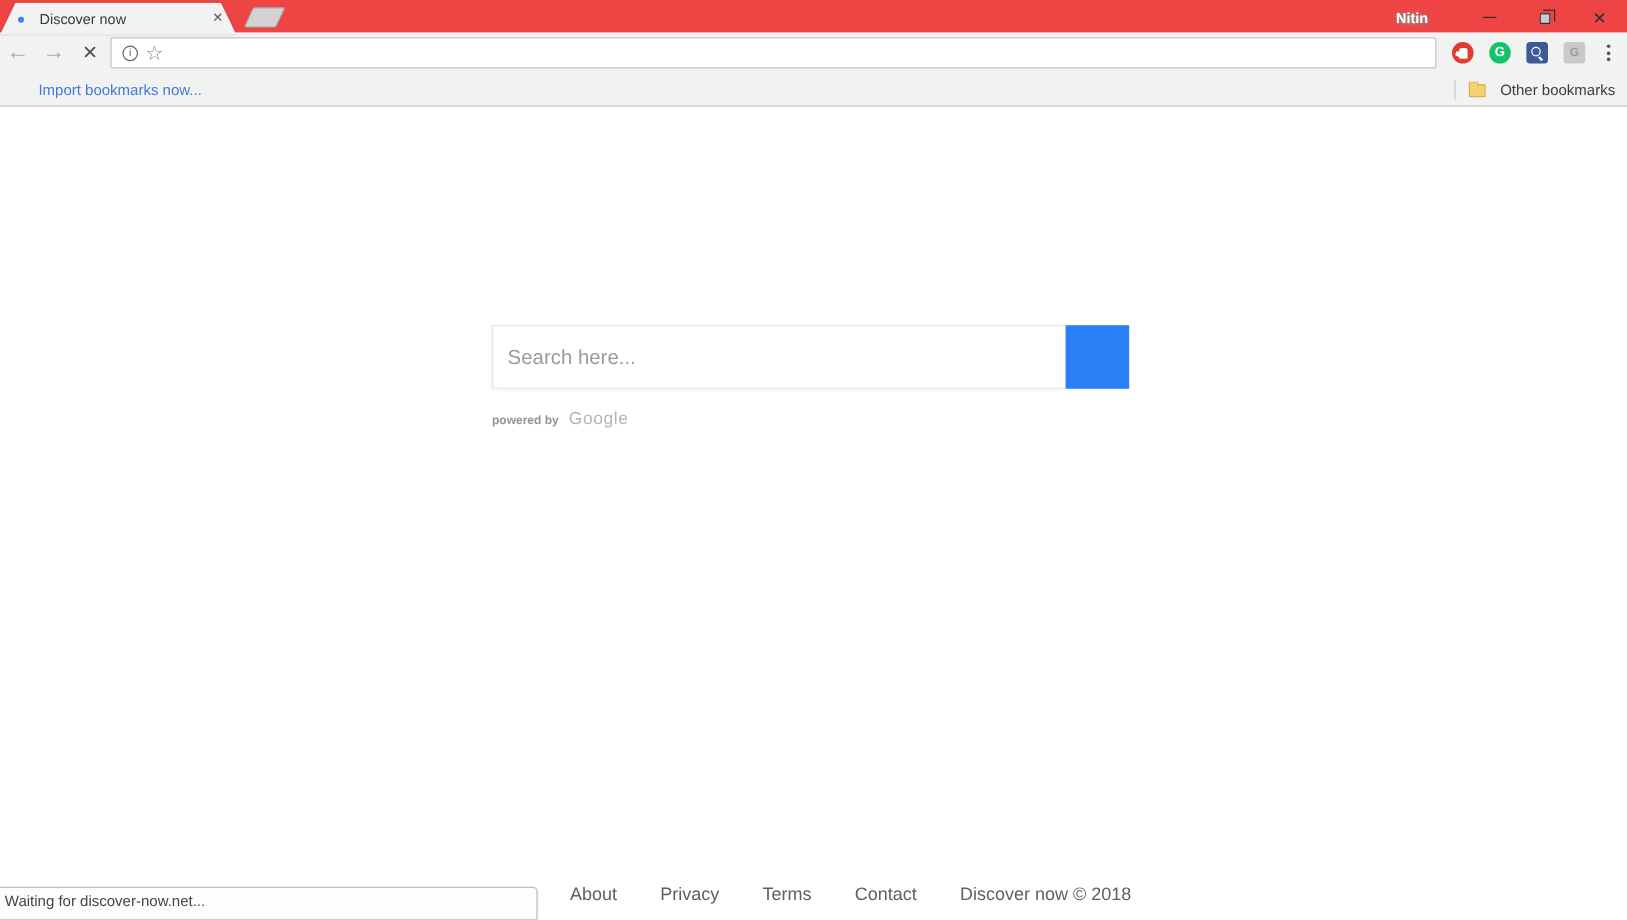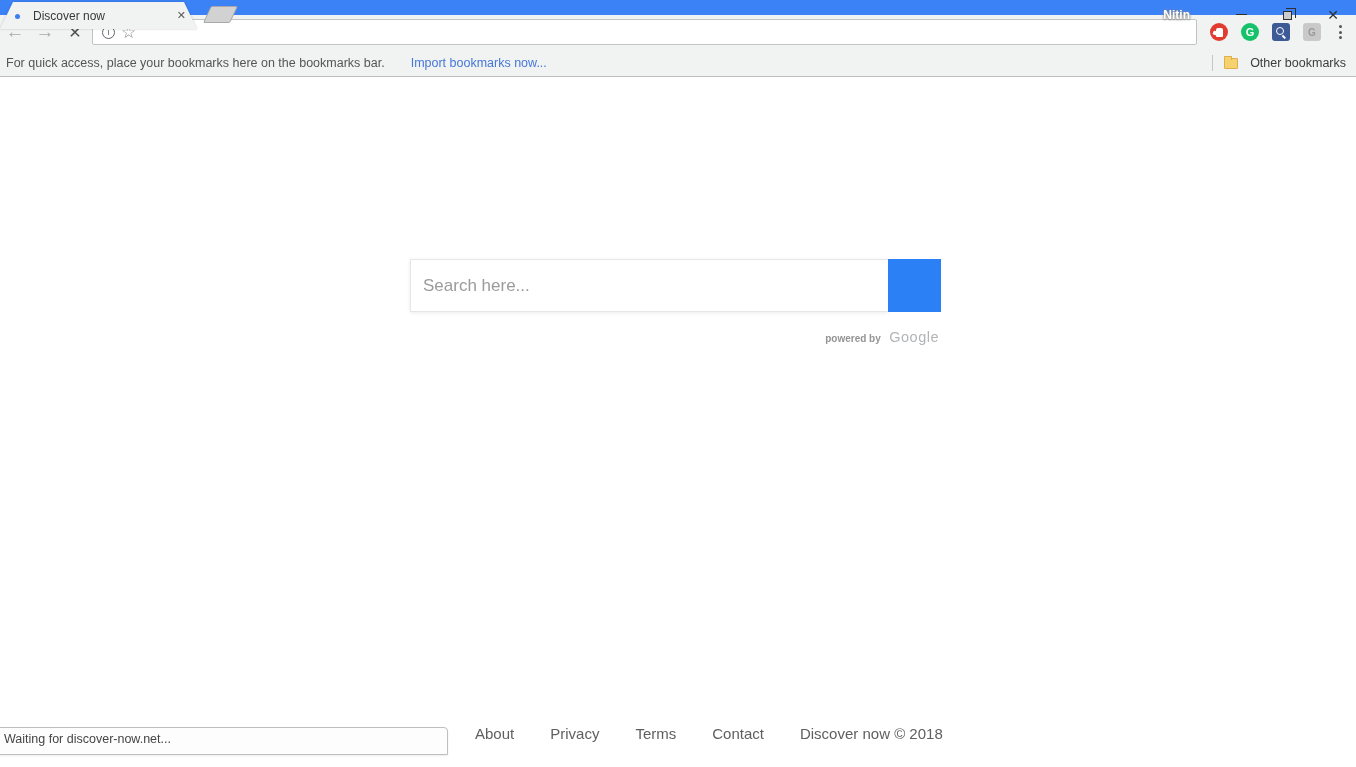--- a/index.html
+++ b/index.html
@@ -1,19 +1,19 @@
 <!DOCTYPE html>
 <html><head>
 <meta charset="utf-8">
 <style>
   * { margin:0; padding:0; box-sizing:border-box; }
   html,body { width:1356px; height:767px; overflow:hidden; font-family:"Liberation Sans", sans-serif; background:#fff; }
 
   
-  .tabstrip { position:relative; width:100%; height:15px; background:#3b82f6; }
+  .tabstrip { position:relative; width:100%; height:27px; background:#ef4444; }
   .tab-wrap { position:absolute; left:0; top:2px; filter:drop-shadow(0 0 1px rgba(0,0,0,.2)); }
   .tab { position:relative; width:197px; height:27px; background:#f1f2f2;
          clip-path:polygon(13px 0, 184px 0, 197px 27px, 0 27px);
          display:flex; align-items:center; }
   .favicon-dot { position:absolute; left:15px; top:12px; width:5px; height:5px; border-radius:50%; background:#3f7ef2; }
   .tab-title { position:absolute; left:33px; top:7px; font-size:12px; color:#383838; white-space:nowrap; }
   .tab-close { position:absolute; right:11px; top:7px; font-size:11px; color:#5a5a5a; line-height:13px; cursor:default; }
   .newtab-btn { position:absolute; left:207px; top:6px; width:27px; height:17px; background:#d2d2d2;
                 border:1px solid #a9a9a9; transform:skewX(-25deg); border-radius:2px; }
   .win-controls { position:absolute; right:0; top:0; height:29px; display:flex; align-items:center; }
@@ -61,21 +61,21 @@
   .bm-other { color:#3c3c3c; margin-left:12px; }
 
   
   .page { position:relative; width:100%; height:675px; background:#fff; }
   .search-wrap { position:absolute; left:410px; top:182px; width:531px; display:flex; }
   .search-input { width:478px; height:53px; border:1px solid #e6e6e6; border-right:none; background:#fff;
                   font-size:17px; font-family:"Liberation Sans", sans-serif; color:#333; padding:0 12px;
                   box-shadow:0 1px 4px rgba(0,0,0,.08); outline:none; border-radius:0; }
   .search-input::placeholder { color:#9b9b9b; opacity:1; }
   .search-btn { width:53px; height:53px; background:#2b80f6; border:none; cursor:pointer; }
-  .powered { position:absolute; left:410px; top:251px; width:529px; text-align:right; white-space:nowrap; }
+  .powered { position:absolute; left:410px; top:251px; width:529px; white-space:nowrap; }
   .powered-prefix { font-size:10px; font-weight:600; color:#949494; }
   .powered-brand { font-size:14.5px; color:#b2b4b6; letter-spacing:.5px; margin-left:4px; }
   .footer { position:absolute; left:475px; top:648px; display:flex; align-items:center; gap:36px;
             font-size:15px; color:#5f5f5f; white-space:nowrap; }
   .footer a { color:#5f5f5f; text-decoration:none; }
   .status-bubble { position:absolute; left:-3px; bottom:-3px; width:451px; height:28px;
                    background:#fdfdfd; border:1px solid #bfbfbf; border-top-right-radius:4px;
                    box-shadow:0 1px 2px rgba(0,0,0,.08); padding:4px 8px 0 6px;
                    font-size:12.5px; color:#454545; white-space:nowrap; overflow:hidden; }
 </style>
@@ -132,21 +132,20 @@
       <span>G</span>
     </div>
   <div class="menu-dots">
       <i></i>
       <i></i>
       <i></i>
     </div>
 </div>
 
 <div class="bookmarks-bar">
-  <span class="bm-promo">For quick access, place your bookmarks here on the bookmarks bar.</span>
   <a class="bm-import" href="#">Import bookmarks now...</a>
   <span class="bm-spacer"></span>
   <span class="bm-sep"></span>
   <span class="folder-icon"></span>
   <span class="bm-other">Other bookmarks</span>
 </div>
 
 <div class="page">
 
   <div class="search-wrap">

